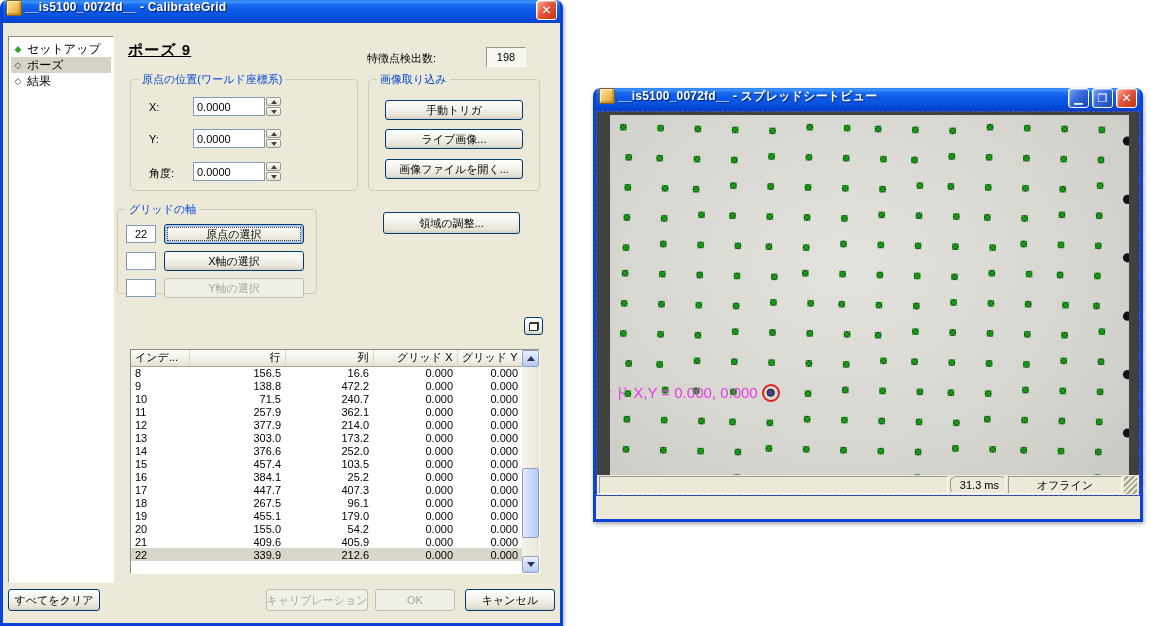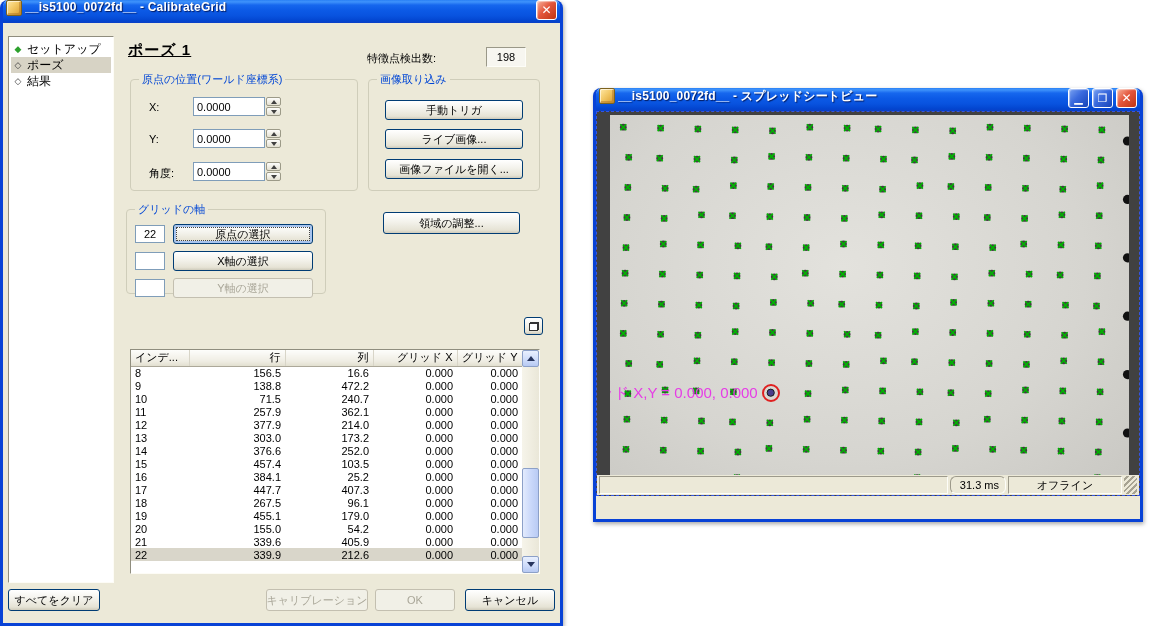--- a/index.html
+++ b/index.html
@@ -112,21 +112,21 @@
         <div class="nav-item sel">
           <span class="bullet" style="color:#444;">◇</span>
           <span>ポーズ</span>
         </div>
         <div class="nav-item">
           <span class="bullet" style="color:#444;">◇</span>
           <span>結果</span>
         </div>
       </div>
 
-      <div id="pose-heading">ポーズ 1</div>
+      <div id="pose-heading">ポーズ 9</div>
       <div class="label" style="left:364px; top:28px;">特徴点検出数:</div>
       <div class="numfield" style="left:483px; top:24px; width:40px; height:20px; justify-content:center; background:#F7F6F0; border-color:#9A9888 #FDFDF8 #FDFDF8 #9A9888;">198</div>
 
       <div class="groupbox" style="left:127px; top:56px; width:228px; height:112px;">
         <div class="cap">原点の位置(ワールド座標系)</div>
         <div class="label" style="left:18px; top:21px;">X:</div>
         <div class="numfield" style="left:62px; top:17px; width:72px; height:19px;">0.0000</div>
         <div class="spin" style="left:135px; top:17px; height:19px;">
           <div class="spin-btn">
               <span class="tri-up"></span>
@@ -159,21 +159,21 @@
 
       <div class="groupbox" style="left:365px; top:56px; width:172px; height:112px;">
         <div class="cap">画像取り込み</div>
         <div class="xp-btn" style="left:16px; top:20px; width:138px; height:20px;">手動トリガ</div>
         <div class="xp-btn" style="left:16px; top:49px; width:138px; height:20px;">ライブ画像...</div>
         <div class="xp-btn" style="left:16px; top:79px; width:138px; height:20px;">画像ファイルを開く...</div>
       </div>
 
       <div class="xp-btn" style="left:380px; top:189px; width:137px; height:22px;">領域の調整...</div>
 
-      <div class="groupbox" style="left:123px; top:186px; width:200px; height:85px;">
+      <div class="groupbox" style="left:114px; top:186px; width:200px; height:85px;">
         <div class="cap">グリッドの軸</div>
         <div class="numfield" style="left:8px; top:15px; width:30px; height:18px; justify-content:center;">22</div>
         <div class="xp-btn focused" style="left:46px; top:14px; width:140px; height:20px;">原点の選択</div>
         <div class="numfield" style="left:8px; top:42px; width:30px; height:18px; justify-content:center;"></div>
         <div class="xp-btn" style="left:46px; top:41px; width:140px; height:20px;">X軸の選択</div>
         <div class="numfield" style="left:8px; top:69px; width:30px; height:18px; justify-content:center;"></div>
         <div class="xp-btn disabled" style="left:46px; top:68px; width:140px; height:20px;">Y軸の選択</div>
       </div>
 
       <div class="xp-btn" style="left:521px; top:294px; width:19px; height:18px;">
@@ -285,21 +285,21 @@
               </tr>
               <tr>
                 <td>20</td>
                 <td>155.0</td>
                 <td>54.2</td>
                 <td>0.000</td>
                 <td>0.000</td>
               </tr>
               <tr>
                 <td>21</td>
-                <td>339.6</td>
+                <td>409.6</td>
                 <td>405.9</td>
                 <td>0.000</td>
                 <td>0.000</td>
               </tr>
               <tr class="selected">
                 <td>22</td>
                 <td>339.9</td>
                 <td>212.6</td>
                 <td>0.000</td>
                 <td>0.000</td>

